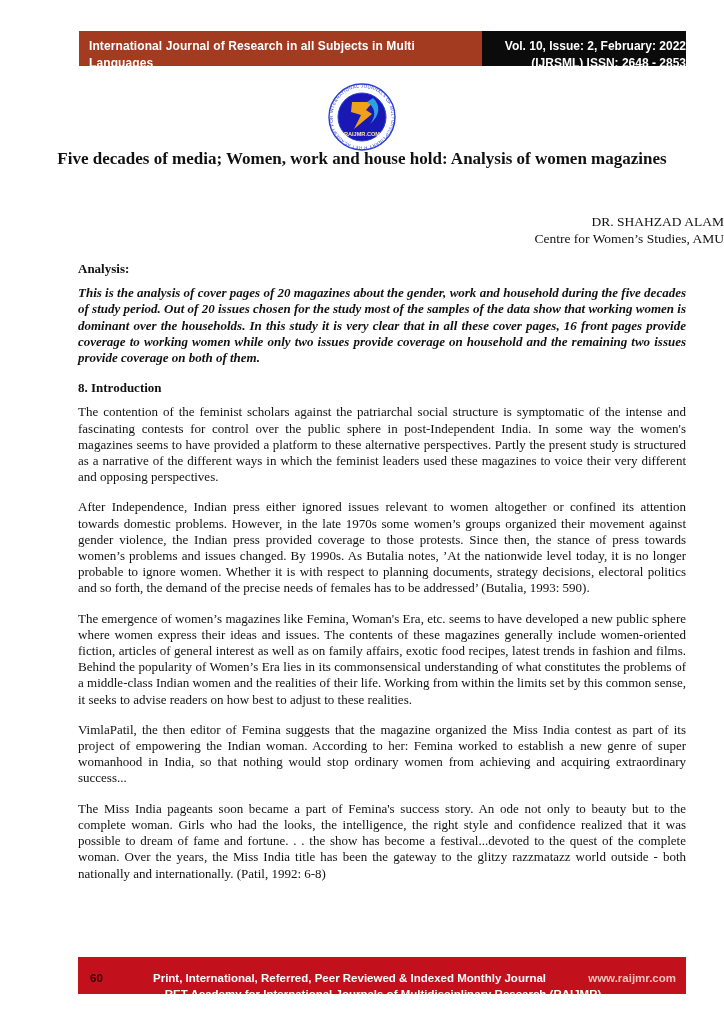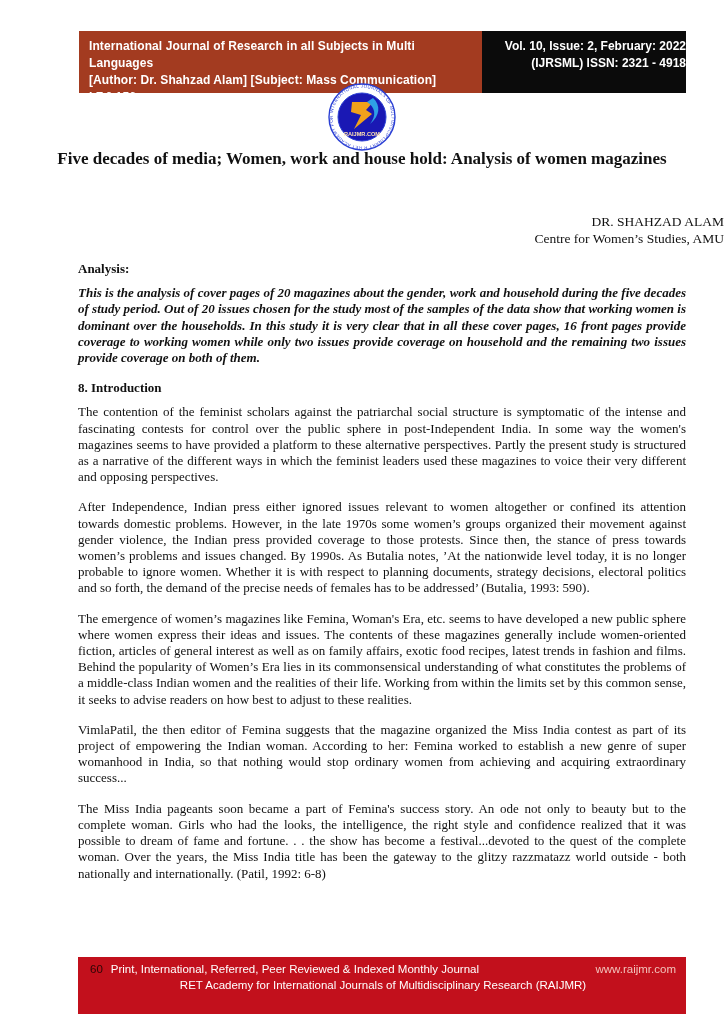--- a/index.html
+++ b/index.html
@@ -7,21 +7,21 @@
     position:relative;
     width:724px;height:1024px;
     background:#ffffff;
     font-family:"Liberation Serif", serif;
     color:#111;
     overflow:hidden;
   }
 
   
   .hdr{
-    position:absolute;left:79px;top:31px;width:607px;height:62px;
+    position:absolute;left:79px;top:31px;width:607px;height:35px;
     display:flex;
     font-family:"Liberation Sans", sans-serif;
     font-weight:bold;font-size:12px;color:#ffffff;
   }
   .hdr-left{
     flex:1 1 auto;
     padding:7px 8px 0 10px;
     line-height:17px;
     letter-spacing:.1px;
   }
@@ -61,45 +61,45 @@
   .abstract{
     margin:0 0 14px 0;
     font-weight:bold;font-style:italic;
   }
   .sec-head{font-weight:bold;margin-top:14px;}
   .content p{margin:8px 0 14px 0;}
   .content p.para{margin-top:14px;margin-bottom:0;}
 
   
   .ftr{
-    position:absolute;left:78px;top:957px;width:608px;height:57px;
+    position:absolute;left:78px;top:957px;width:608px;height:37px;
     font-family:"Liberation Sans", sans-serif;
-    font-weight:normal;font-size:11.5px;color:#ffffff;
+    font-weight:bold;font-size:11.5px;color:#ffffff;
     box-sizing:border-box;
-    padding:5px 10px 0 12px;
+    padding:14px 10px 0 12px;
   }
   .ftr-row{display:flex;align-items:baseline;line-height:15px;}
   .pgnum{color:#2b0606;margin-right:8px;}
-  .ftr-label{flex:1 1 auto;text-align:left;}
+  .ftr-label{flex:1 1 auto;text-align:center;}
   .ftr-site{color:#f2c4bc;}
   .ftr-row2{text-align:center;line-height:16px;}
 </style>
 </head>
 <body>
 
 <div class="page">
 
   <header class="hdr">
     <div class="hdr-left" style="background-color: rgb(163, 59, 32);">
       <div>International Journal of Research in all Subjects in Multi Languages</div>
       <div>[Author: Dr. Shahzad Alam] [Subject: Mass Communication] I.F.6.156</div>
     </div>
     <div class="hdr-right" style="background-color: rgb(11, 11, 11);">
       <div>Vol. 10, Issue: 2, February: 2022</div>
-      <div>(IJRSML) ISSN: 2321 - 4918</div>
+      <div>(IJRSML) ISSN: 2648 - 2853</div>
     </div>
   </header>
 
   <div class="logo">
     <svg width="68" height="68" viewBox="0 0 68 68">
       <circle cx="34" cy="34" r="33" fill="#ffffff" stroke="#2a3fd4" stroke-width="1.4"></circle>
       <defs>
         <path id="ringpath" d="M 34 63.5 A 29.5 29.5 0 1 1 34.02 63.5"></path>
       </defs>
       <text font-family="Liberation Sans, sans-serif" font-size="4.4" fill="#2a3fd4" letter-spacing="0.4">

